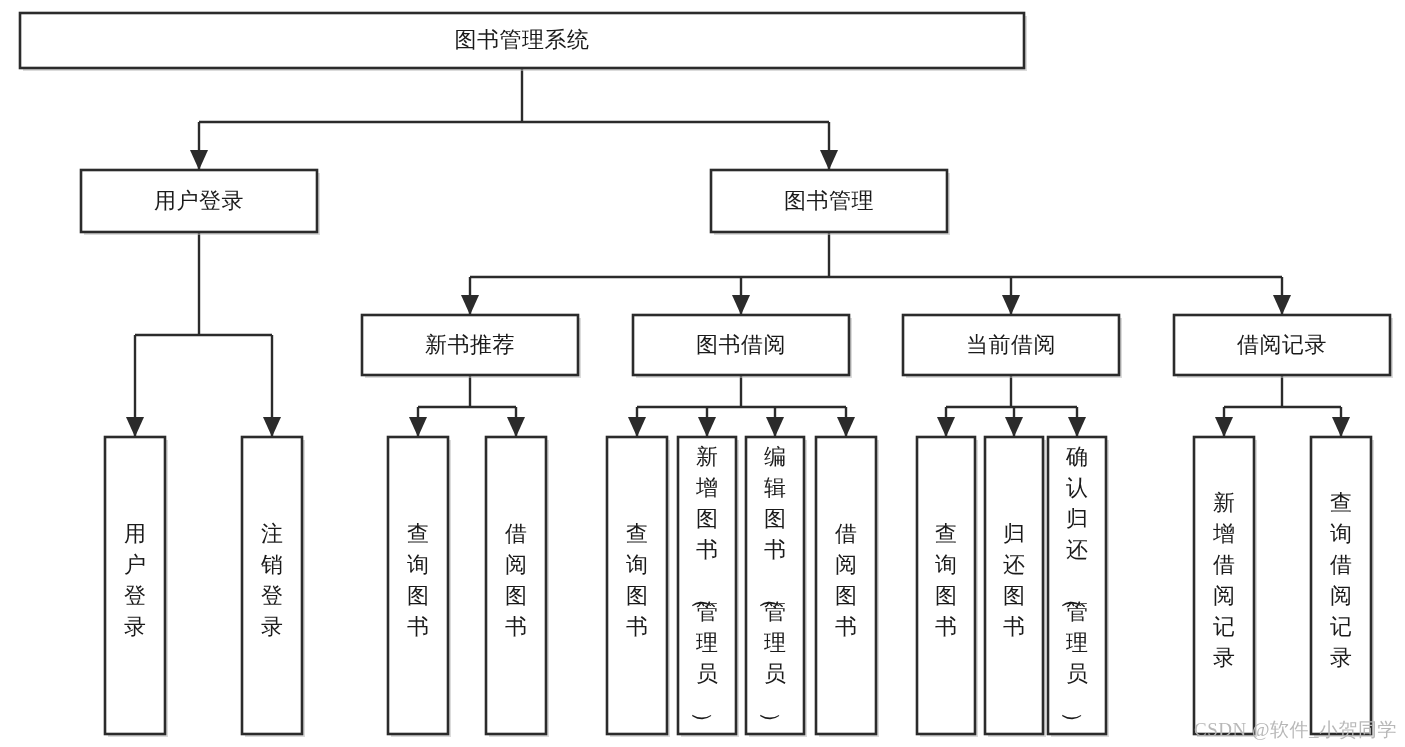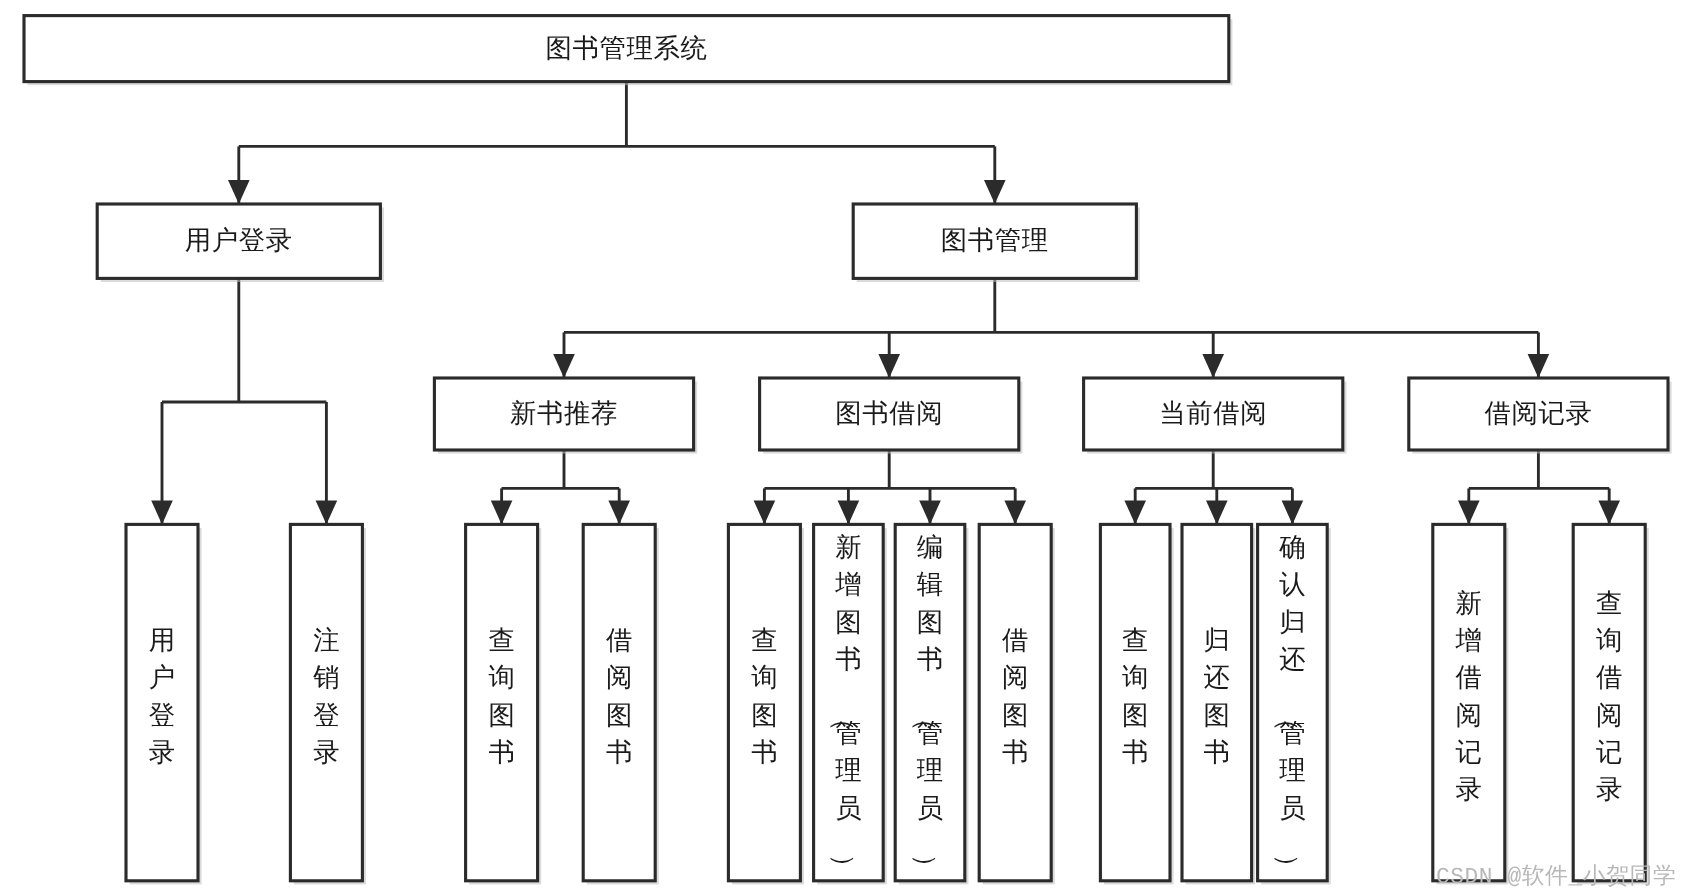--- a/index.html
+++ b/index.html
@@ -56,21 +56,21 @@
   .node-label-v {
     font-family: "Liberation Sans", "DejaVu Sans", sans-serif;
     fill: #1a1a1a;
     font-size: 22px;
     text-anchor: middle;
   }
   .watermark {
     position: absolute;
     right: 8px;
     bottom: 4px;
-    font-family: Liberation Mono, monospace;
+    font-family: Liberation Serif, serif;
     font-size: 19px;
     color: #b8b8b8;
     white-space: nowrap;
     letter-spacing: 0.5px;
     pointer-events: none;
   }
 </style>
 </head>
 <body>
 

